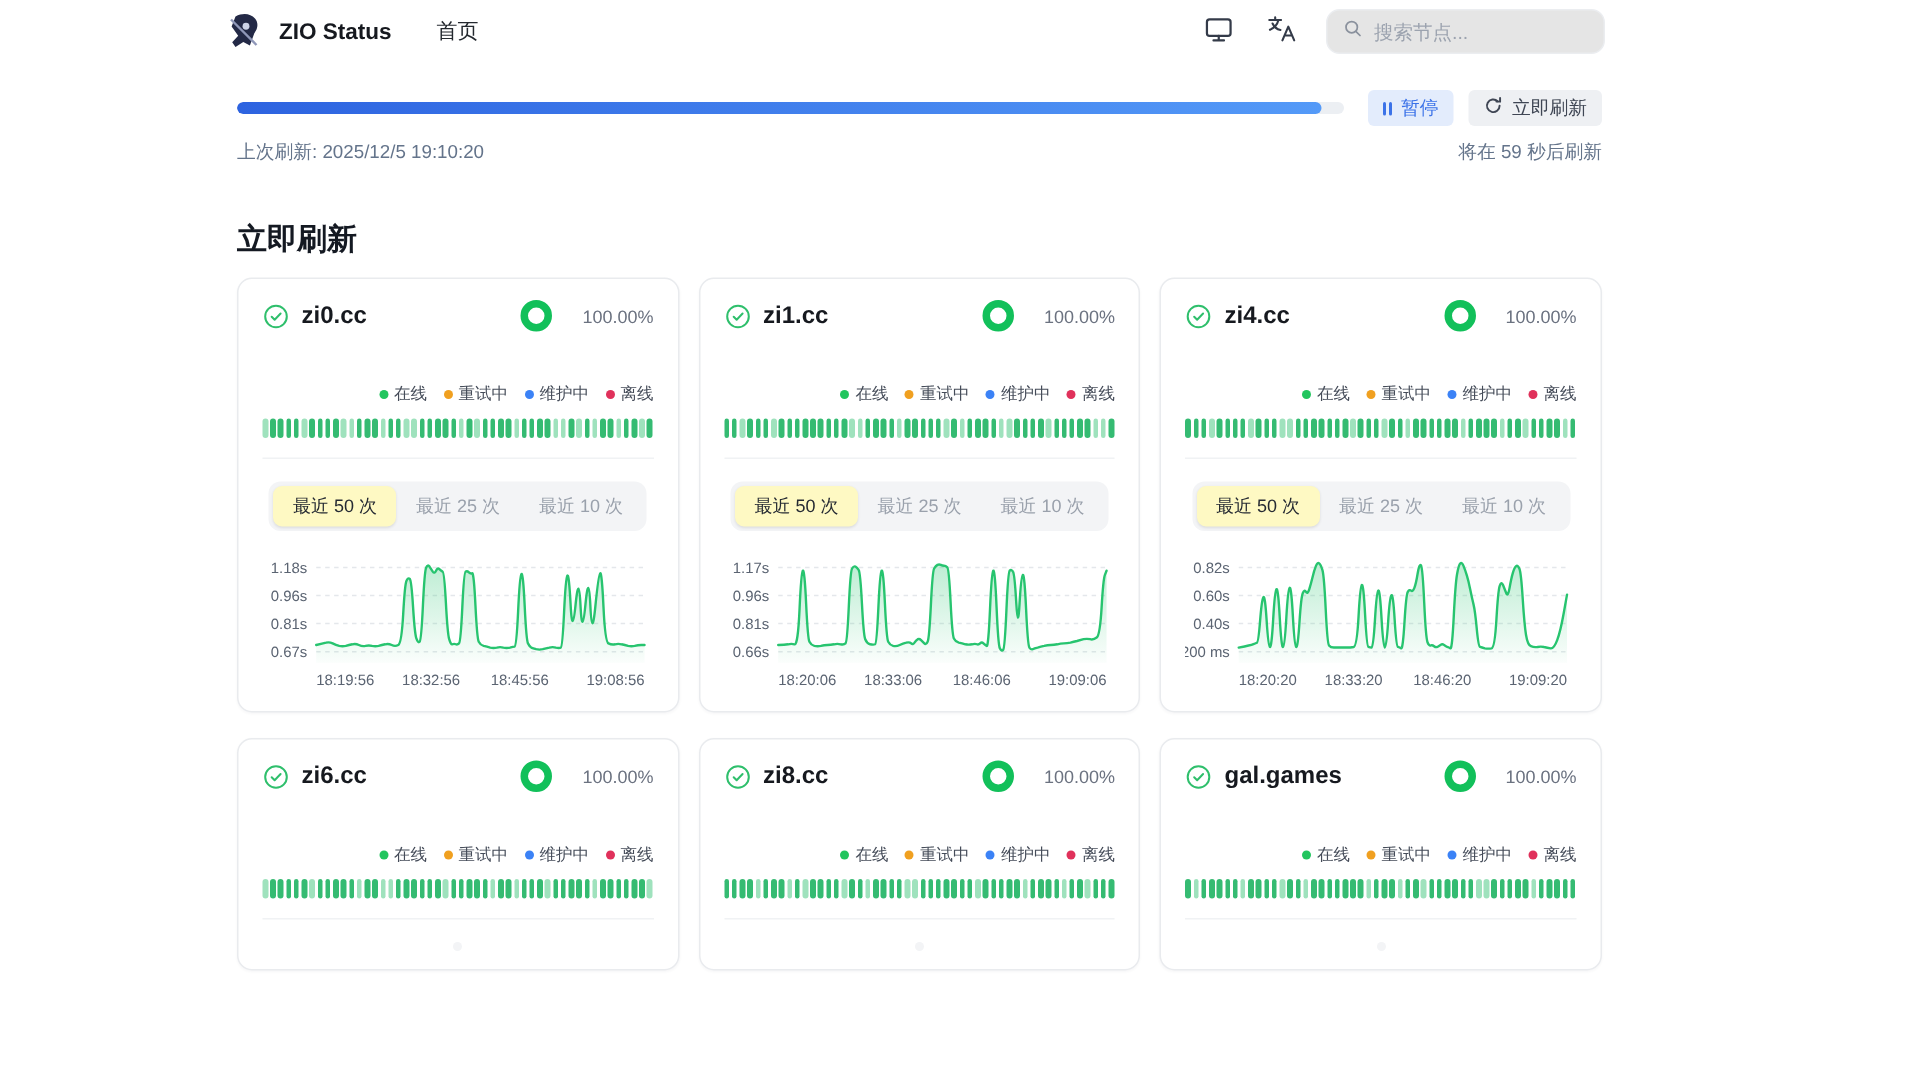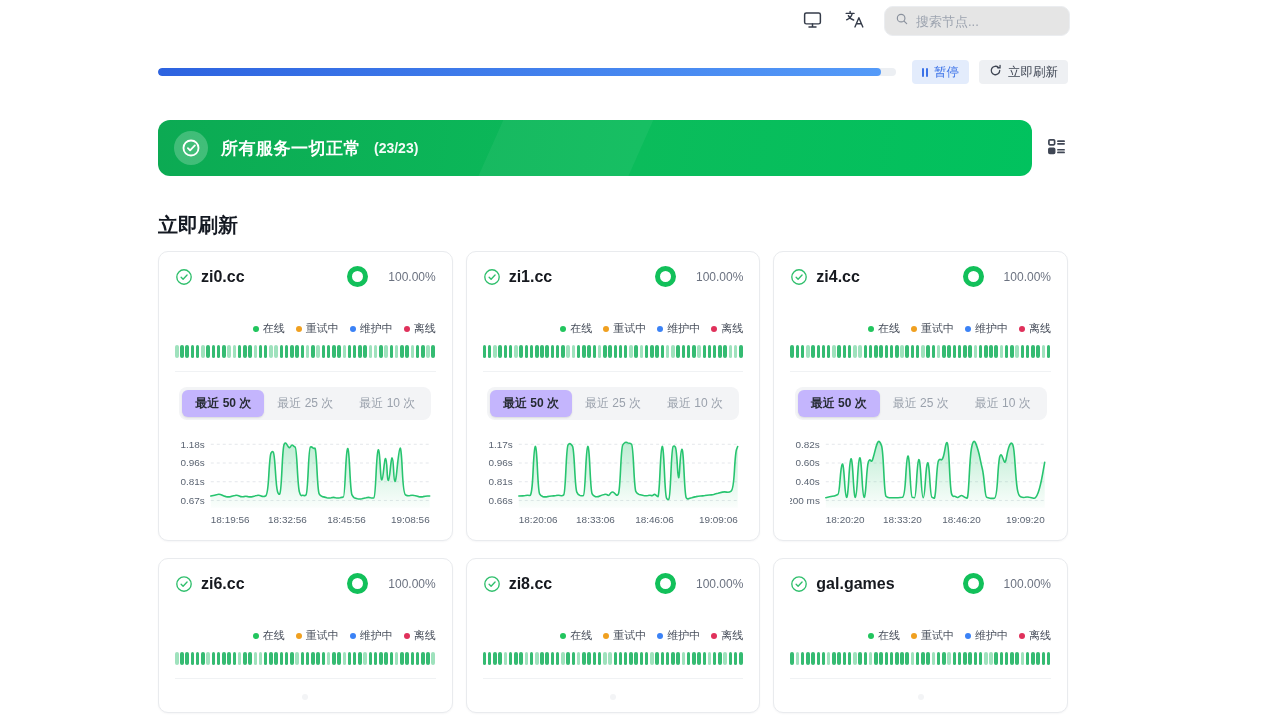--- a/index.html
+++ b/index.html
@@ -71,30 +71,41 @@
   .ticks { margin-top:9px; display:flex; justify-content:space-between; height:13px; }
   .tick { width:3.5px; height:13px; border-radius:2px; background:#35bb72; }
   .tick.l { background:#9fe2bd; }
 
   .divider { margin-top:13px; border-top:1px solid #f0f2f4; }
 
   .tabs { margin:15px auto 0; display:flex; width:max-content; background:#f3f4f6;
     border-radius:8px; padding:3px; }
   .tab { font-size:12px; padding:5px 13px; color:#9aa1ac; border-radius:6px;
     background:none; border:none; cursor:pointer; font-family:inherit; white-space:nowrap; }
-  .tab.active { background:#c4b5fd; color:#262b33; font-weight:700; box-shadow:0 1px 2px rgba(0,0,0,0.10); }
+  .tab.active { background:#fef9c3; color:#262b33; font-weight:400; box-shadow:0 1px 2px rgba(0,0,0,0.10); }
 
   .chart-wrap { margin-top:12px; }
   svg.chart { display:block; width:100%; height:96px; }
   svg.chart text { font-family:"Liberation Sans","DejaVu Sans",sans-serif; font-size:10px; fill:#5b6472; }
 </style>
 </head>
 <body>
 
 <header class="nav">
+  <div class="nav-left">
+    <span class="logo">
+      <svg viewBox="0 0 26 26" width="26" height="26">
+        <path d="M7 3c5-2.6 10-2 13 1.4 2.4 2.7 2 6.8-.4 9.6l-3 8.4-4.4-2.4-5.2 3.4-2.2-3.2 4-4.4-4.4-6.2z" fill="#232946"></path>
+        <circle cx="14" cy="9.5" r="2.3" fill="#cdd3e8"></circle>
+        <path d="M4 5 L21 22" stroke="#8f97b8" stroke-width="1.6"></path>
+      </svg>
+    </span>
+    <span class="brand">ZIO Status</span>
+    <a class="navlink">首页</a>
+  </div>
   <div class="nav-right">
     <button class="icon-btn">
       <span>
         <svg viewBox="0 0 24 24" width="21" height="21" fill="none" stroke="#343b49" stroke-width="1.7" stroke-linecap="round">
           <rect x="3" y="4.5" width="18" height="12.5" rx="2"></rect>
           <path d="M12 17v3.2M8 20.5h8"></path>
         </svg>
       </span>
     </button>
     <button class="icon-btn">
@@ -133,42 +144,25 @@
     <button class="btn btn-refresh">
       <span>
         <svg viewBox="0 0 16 16" width="13" height="13" fill="none" stroke="#3f4654" stroke-width="1.6" stroke-linecap="round">
           <path d="M13.2 8a5.2 5.2 0 1 1-1.6-3.75"></path>
           <path d="M13.6 1.6v3h-3"></path>
         </svg>
       </span>
       <span>立即刷新</span>
     </button>
   </div>
-
-  <div class="banner-row">
-    <div class="banner">
-      <span class="banner-icon">
-        <svg viewBox="0 0 24 24" width="22" height="22" fill="none" stroke="#fff" stroke-width="2" stroke-linecap="round" stroke-linejoin="round">
-          <circle cx="12" cy="12" r="8.2"></circle>
-          <path d="M8.6 12.2 11 14.6 16.2 9.2"></path>
-        </svg>
-      </span>
-      <span class="banner-text">所有服务一切正常</span>
-      <span class="banner-count">(23/23)</span>
-    </div>
-    <button class="layout-toggle">
-      <span>
-        <svg viewBox="0 0 20 20" width="19" height="19" fill="none" stroke="#3f4654" stroke-width="1.8">
-          <rect x="2" y="3" width="6" height="5.2" rx="1"></rect>
-          <rect x="2" y="12" width="6" height="5.2" rx="1" fill="#3f4654"></rect>
-          <path d="M11.5 4.4h6.5M11.5 7.2h6.5M11.5 13.4h6.5M11.5 16.2h6.5" stroke-linecap="round"></path>
-        </svg>
-      </span>
-    </button>
-  </div>
+  <div class="meta-row">
+    <span>上次刷新: 2025/12/5 19:10:20</span>
+    <span>将在 59 秒后刷新</span>
+  </div>
+
 
   <h2 class="section-title">立即刷新</h2>
 
   <div class="grid" id="cards">
   <div class="card">
     <div class="card-head">
       <span class="chk">
         <svg viewBox="0 0 20 20" width="18" height="18" fill="none" stroke="#2fbf6c" stroke-width="1.5" stroke-linecap="round" stroke-linejoin="round">
           <circle cx="10" cy="10" r="8"></circle>
           <path d="M6.8 10.2 9 12.4 13.4 7.8"></path>

